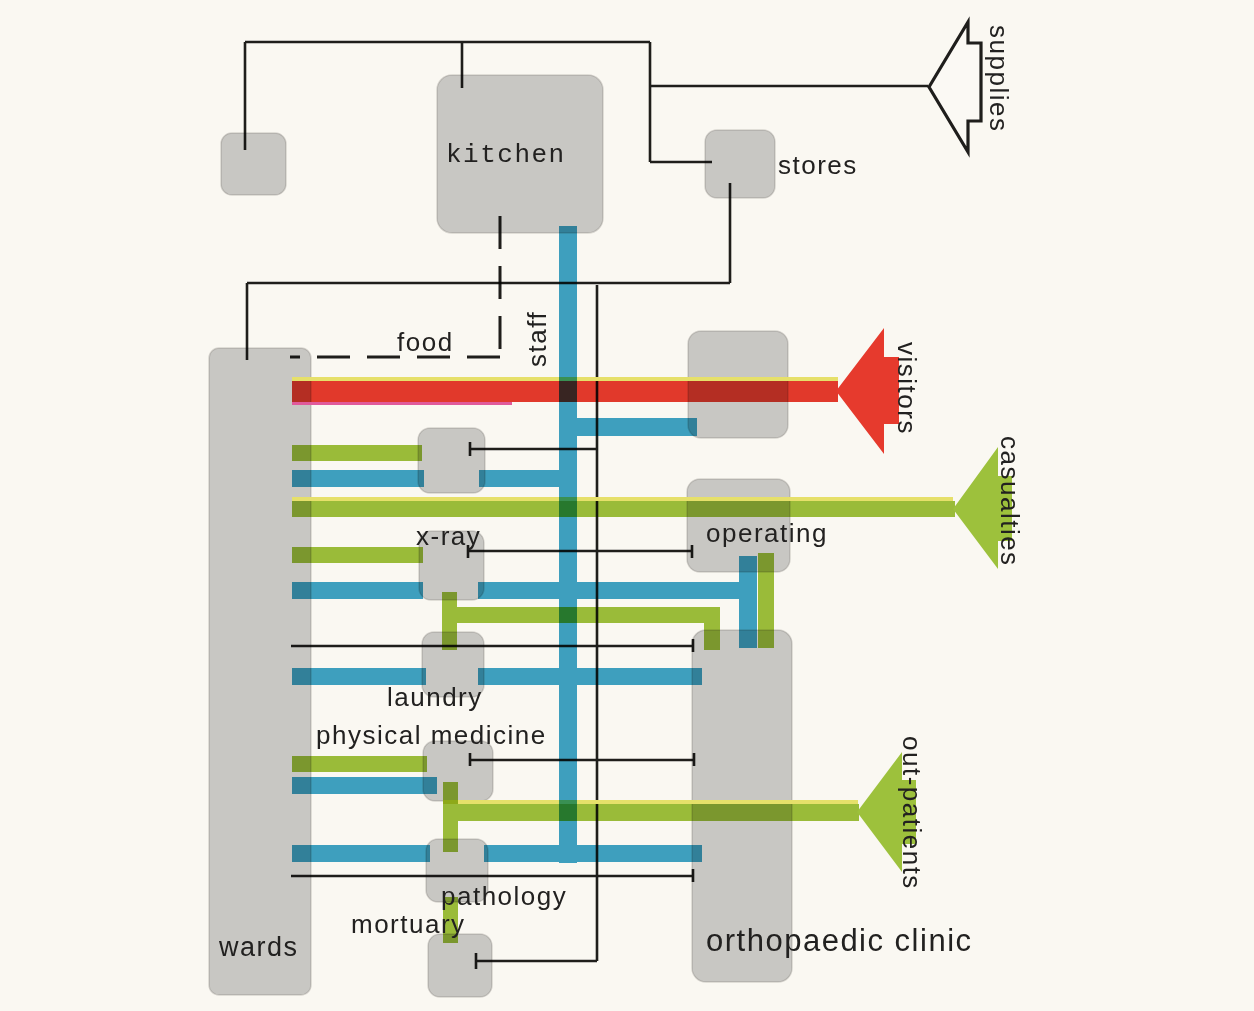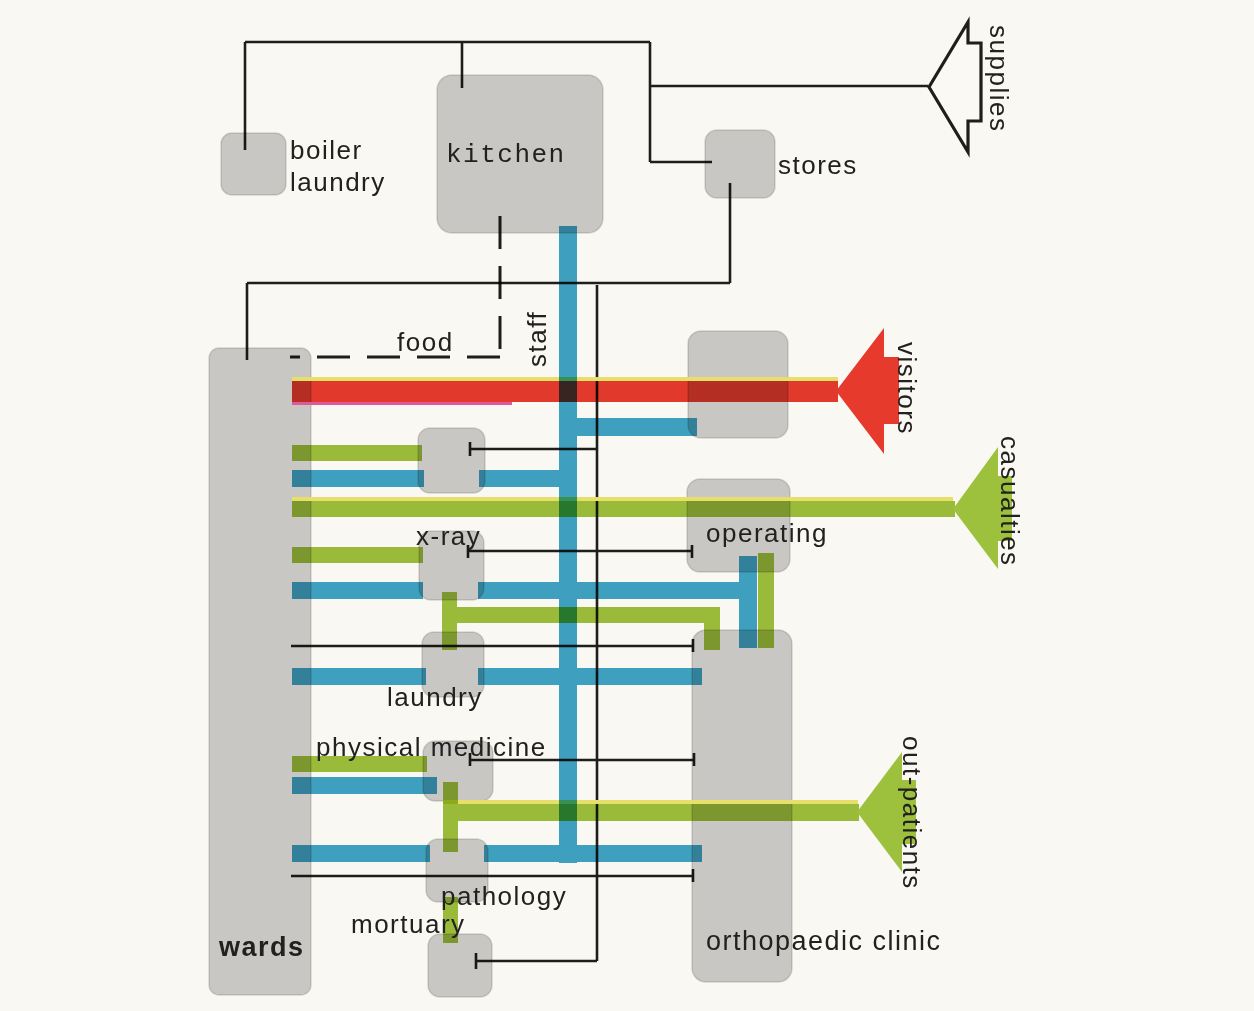--- a/index.html
+++ b/index.html
@@ -14,22 +14,22 @@
   .stage svg{position:absolute;left:0;top:0;}
   .blend{mix-blend-mode:multiply;}
   .lbl{
     position:absolute;
     color:#222120;
     font-size:26px;
     letter-spacing:1.5px;
     white-space:nowrap;
     line-height:32px;
   }
-  .lbl.small{font-size:27px;}
-  .lbl.bold{font-weight:bold;font-size:27px;}
+  .lbl.small{font-size:31px;}
+  .lbl.bold{font-weight:normal;font-size:27px;}
   .vert{
     writing-mode:vertical-rl;
     text-orientation:mixed;
   }
   .vert-up{
     writing-mode:vertical-rl;
     transform:rotate(180deg);
   }
 </style>
 </head>
@@ -120,38 +120,34 @@
     </g>
 
     <g>
       <polygon points="929,87 968,22 968,43 981,43 981,121 968,121 968,152" fill="#fbf9f4" stroke="#1f1e1c" stroke-width="3.2"></polygon>
       <polygon points="836,391 884,328 884,357 899,357 899,424 884,424 884,454" fill="#e63a2d"></polygon>
       <polygon points="953,509 998,447 998,476 1012,476 1012,541 998,541 998,569" fill="#9dc13c"></polygon>
       <polygon points="857,812 902,752 902,780 916,780 916,844 902,844 902,872" fill="#9dc13c"></polygon>
     </g>
   </svg>
 
-  <div class="lbl" style="left:290px;top:134px;">
-    <span style="display:block;">boiler</span>
-    <span style="display:block;">laundry</span>
-  </div>
   <div class="lbl" style="left:446px;top:139px;font-family:Liberation Mono, monospace;">kitchen</div>
   <div class="lbl" style="left:778px;top:149px;">stores</div>
   <div class="lbl vert" style="left:983px;top:25px;height:126px;">supplies</div>
 
   <div class="lbl" style="left:397px;top:326px;">food</div>
   <div class="lbl vert-up" style="left:521px;top:301px;height:66px;">staff</div>
   <div class="lbl vert" style="left:891px;top:342px;height:100px;">visitors</div>
 
   <div class="lbl" style="left:416px;top:520px;">x-ray</div>
   <div class="lbl" style="left:706px;top:517px;">operating</div>
   <div class="lbl vert" style="left:994px;top:436px;height:140px;">casualties</div>
 
   <div class="lbl" style="left:387px;top:681px;">laundry</div>
-  <div class="lbl" style="left:316px;top:719px;margin-top:12px;">physical medicine</div>
+  <div class="lbl" style="left:316px;top:719px;">physical medicine</div>
   <div class="lbl vert" style="left:896px;top:736px;height:158px;">out-patients</div>
 
   <div class="lbl" style="left:441px;top:880px;">pathology</div>
   <div class="lbl small" style="left:706px;top:925px;">orthopaedic clinic</div>
   <div class="lbl" style="left:351px;top:908px;">mortuary</div>
   <div class="lbl bold" style="left:219px;top:931px;">wards</div>
 
 </div>
 
 </body></html>

